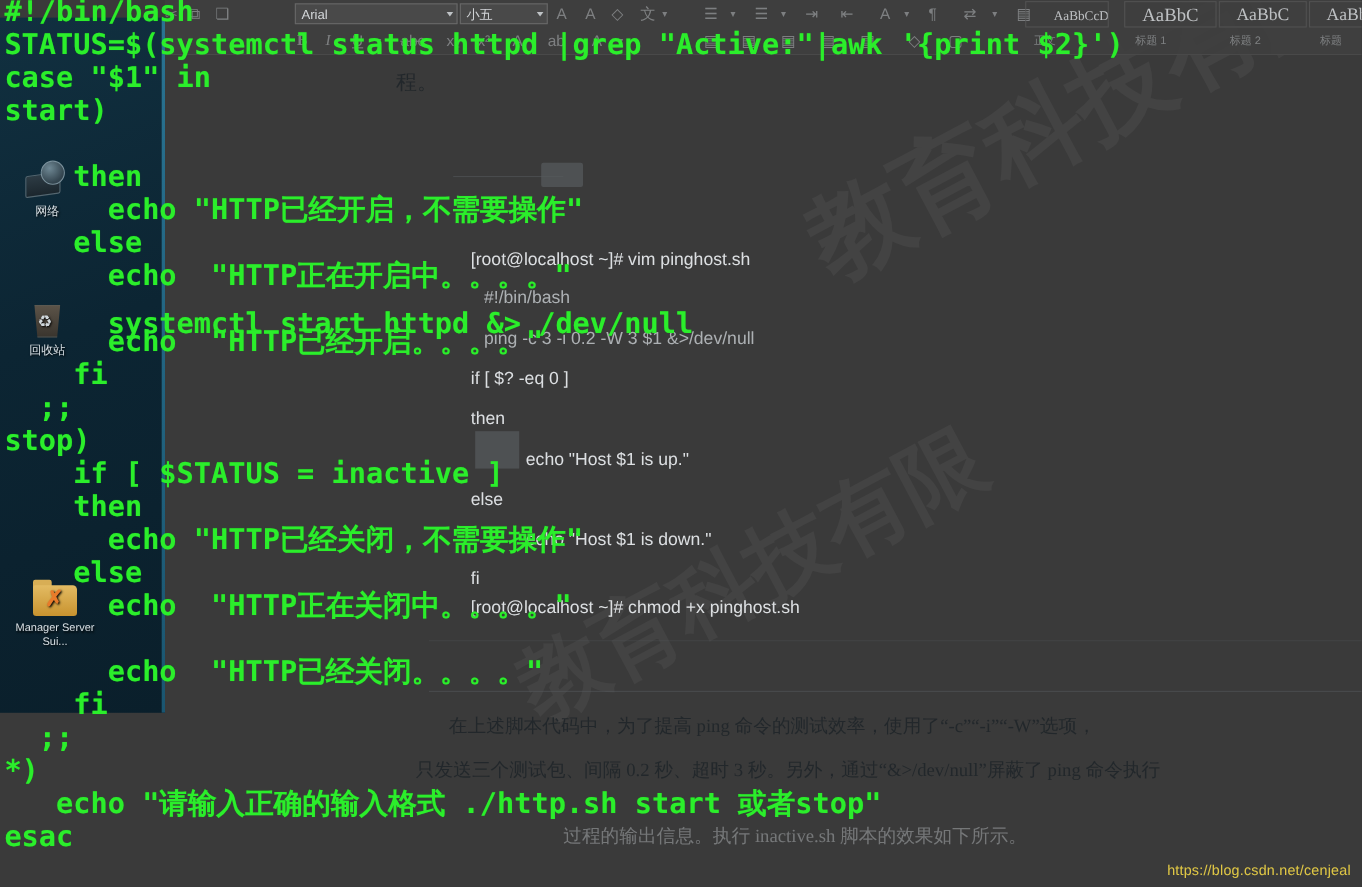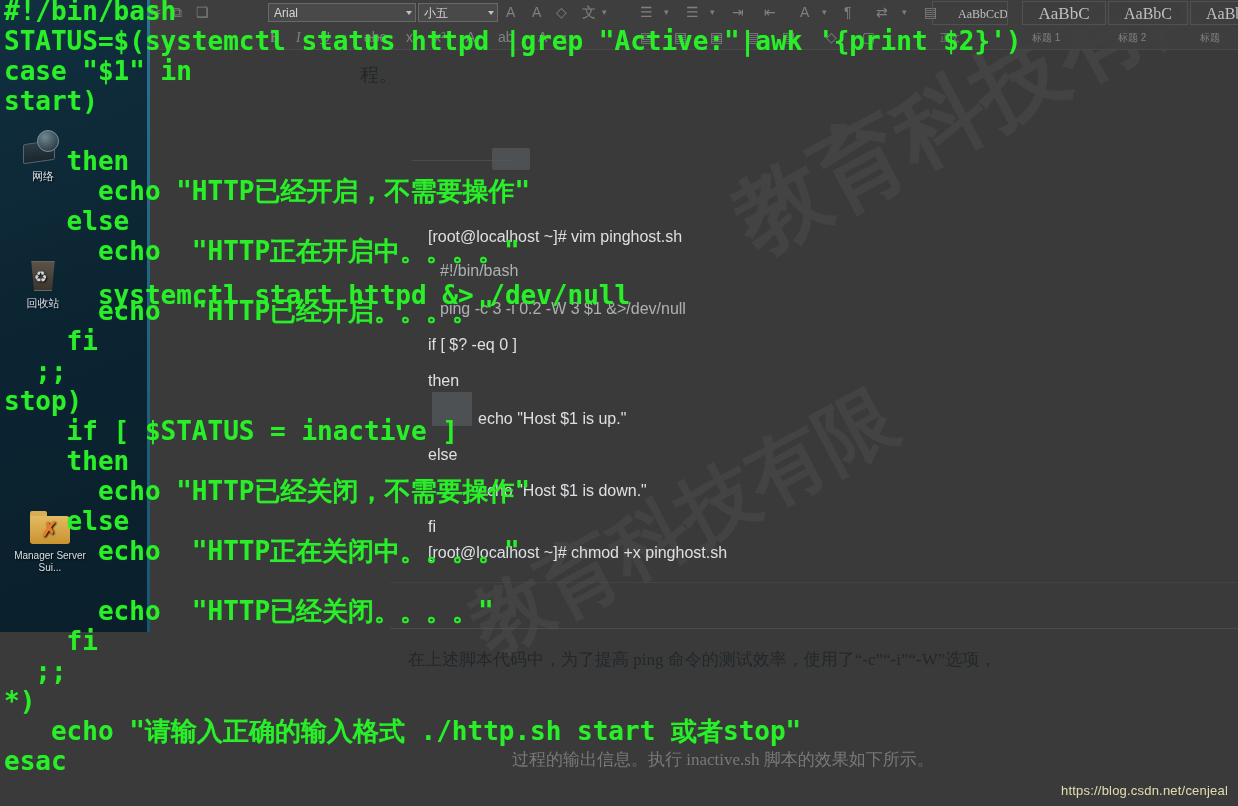--- a/index.html
+++ b/index.html
@@ -11,21 +11,21 @@
   }
   #screen {
     position: relative;
     width: 1238px; height: 806px;
     overflow: hidden;
     background: #3a3a3a;
   }
 
   
   #desktop {
-    position: absolute; left: 0; top: 0;
+    position: absolute; left: 0; top: 16px;
     width: 150px; height: 632px;
     background: linear-gradient(160deg, #113040 0%, #0c2533 45%, #0a1f2b 100%);
     overflow: hidden;
   }
   #desktop::after {
     content: ""; position: absolute; right: 0; top: 0;
     width: 3px; height: 100%;
     background: linear-gradient(180deg,#2e7fa0,#1d5f7c);
     opacity: .85;
   }
@@ -201,21 +201,21 @@
     font-size:26px;
     line-height:30px;
     font-weight:bold;
     white-space:pre;
     text-shadow: 0 0 1px rgba(20,200,20,.5);
   }
 
   
   #csdn {
     position:absolute; right:10px; bottom:8px;
-    color:#fef9c3; font-size:13px;
+    color:#fde047; font-size:13px;
     font-family:"Liberation Sans", sans-serif;
     opacity:.85;
     letter-spacing:.2px;
     margin-top:36px;
   }
 </style>
 </head>
 <body>
 
 <div id="screen">
@@ -311,20 +311,21 @@
     <div class="doc-mono" style="left:328px; top:410px; font-size:16px;">echo "Host $1 is up."</div>
     <div class="doc-mono" style="left:278px; top:446px; font-size:16px;">else</div>
     <div class="doc-mono" style="left:328px; top:482px; font-size:16px;">echo "Host $1 is down."</div>
     <div class="doc-mono" style="left:278px; top:518px; font-size:16px;">fi</div>
     <div class="doc-mono" style="left:278px; top:544px; font-size:16px;">[root@localhost ~]# chmod +x pinghost.sh</div>
 
     <div class="hrule" style="left:240px; top:628px; width:848px;"></div>
     <div class="hrule" style="left:240px; top:582px; width:848px; opacity:.3;"></div>
 
     <div class="doc-body-cn dark" style="left:258px; top:648px; font-size:17px;">在上述脚本代码中，为了提高 ping 命令的测试效率，使用了“-c”“-i”“-W”选项，</div>
+    <div class="doc-body-cn dark" style="left:228px; top:688px; font-size:17px;">只发送三个测试包、间隔 0.2 秒、超时 3 秒。另外，通过“&amp;&gt;/dev/null”屏蔽了 ping 命令执行</div>
     <div class="doc-body-cn" style="left:362px; top:748px; font-size:17px; opacity:.40;">过程的输出信息。执行 inactive.sh 脚本的效果如下所示。</div>
   </div>
 
   <div id="desktop">
 
     <div class="dicon ic-net" style="top:128px;">
       <span class="glyph">
         <span class="mon"></span>
           <span class="globe"></span>
       </span>

